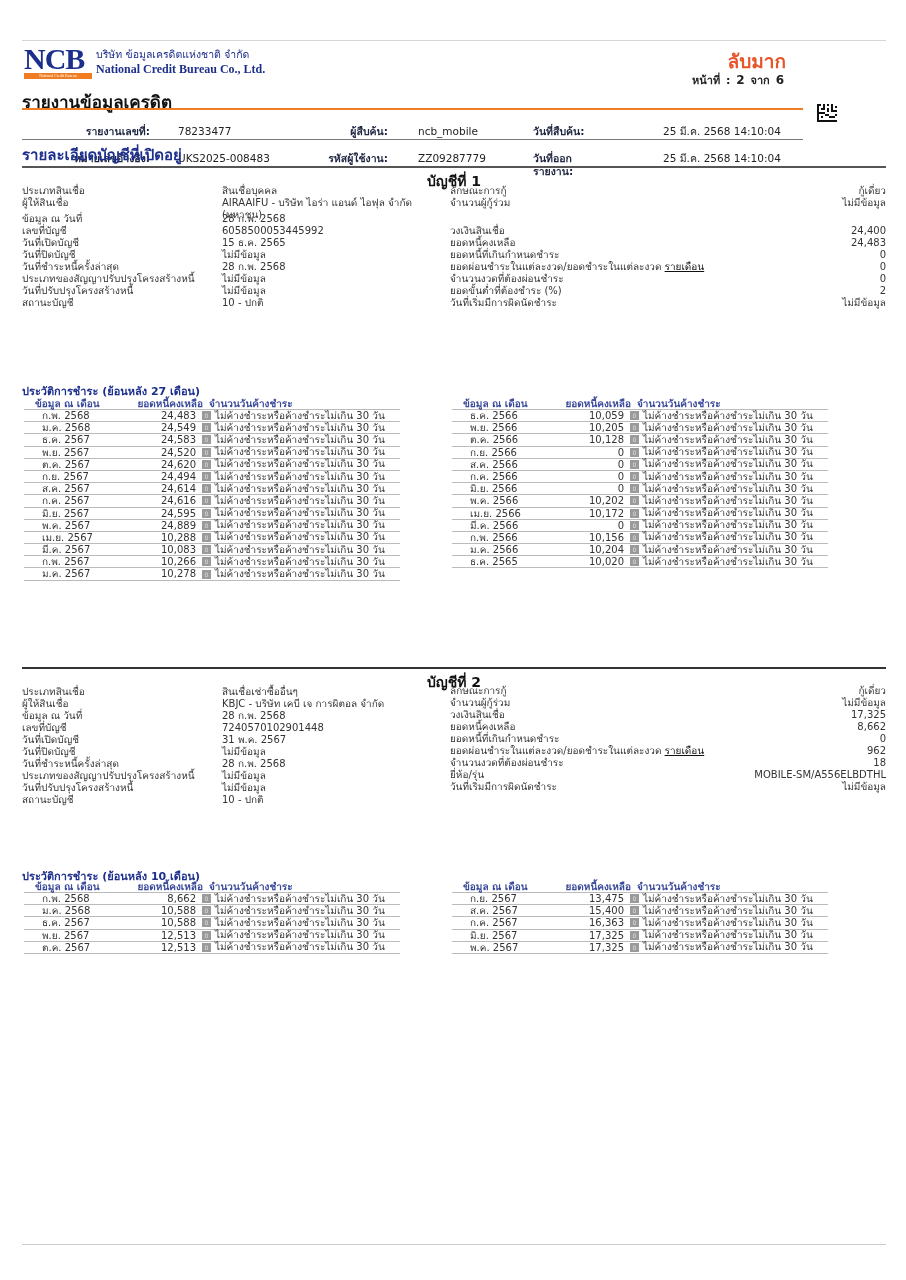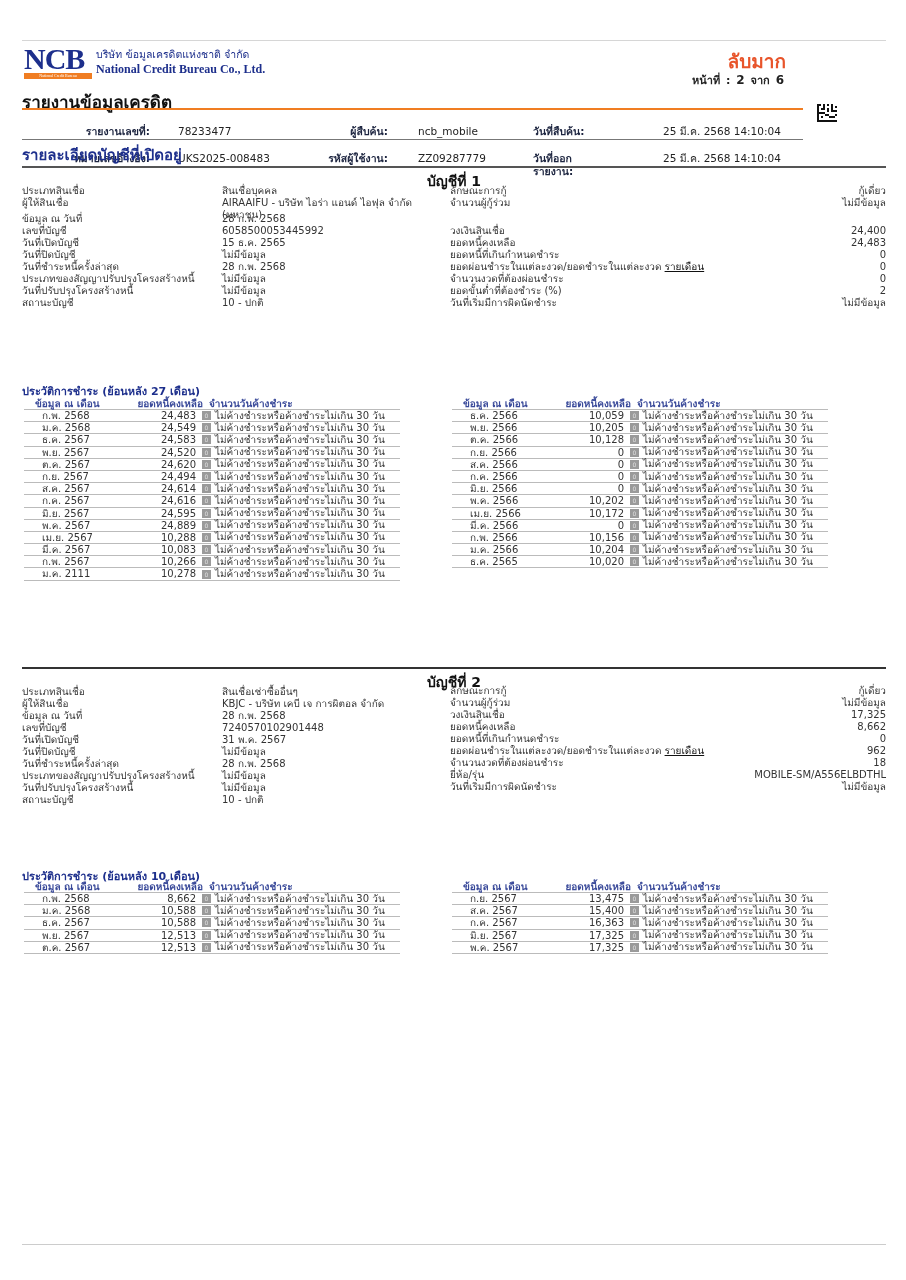--- a/index.html
+++ b/index.html
@@ -317,21 +317,21 @@
       </div>
         <div class="htr">
         <span class="hc1">ก.พ. 2567</span>
         <span class="hc2">10,266</span>
         <span class="hc3">
             <span class="zero-badge">0</span>
             <span>ไม่ค้างชำระหรือค้างชำระไม่เกิน 30 วัน</span>
           </span>
       </div>
         <div class="htr">
-        <span class="hc1">ม.ค. 2111</span>
+        <span class="hc1">ม.ค. 2567</span>
         <span class="hc2">10,278</span>
         <span class="hc3">
             <span class="zero-badge">0</span>
             <span>ไม่ค้างชำระหรือค้างชำระไม่เกิน 30 วัน</span>
           </span>
       </div>
       </div>
       <div class="hist-table right" style="top:230px">
         <div class="hth">
       <span class="hc1">ข้อมูล ณ เดือน</span>

